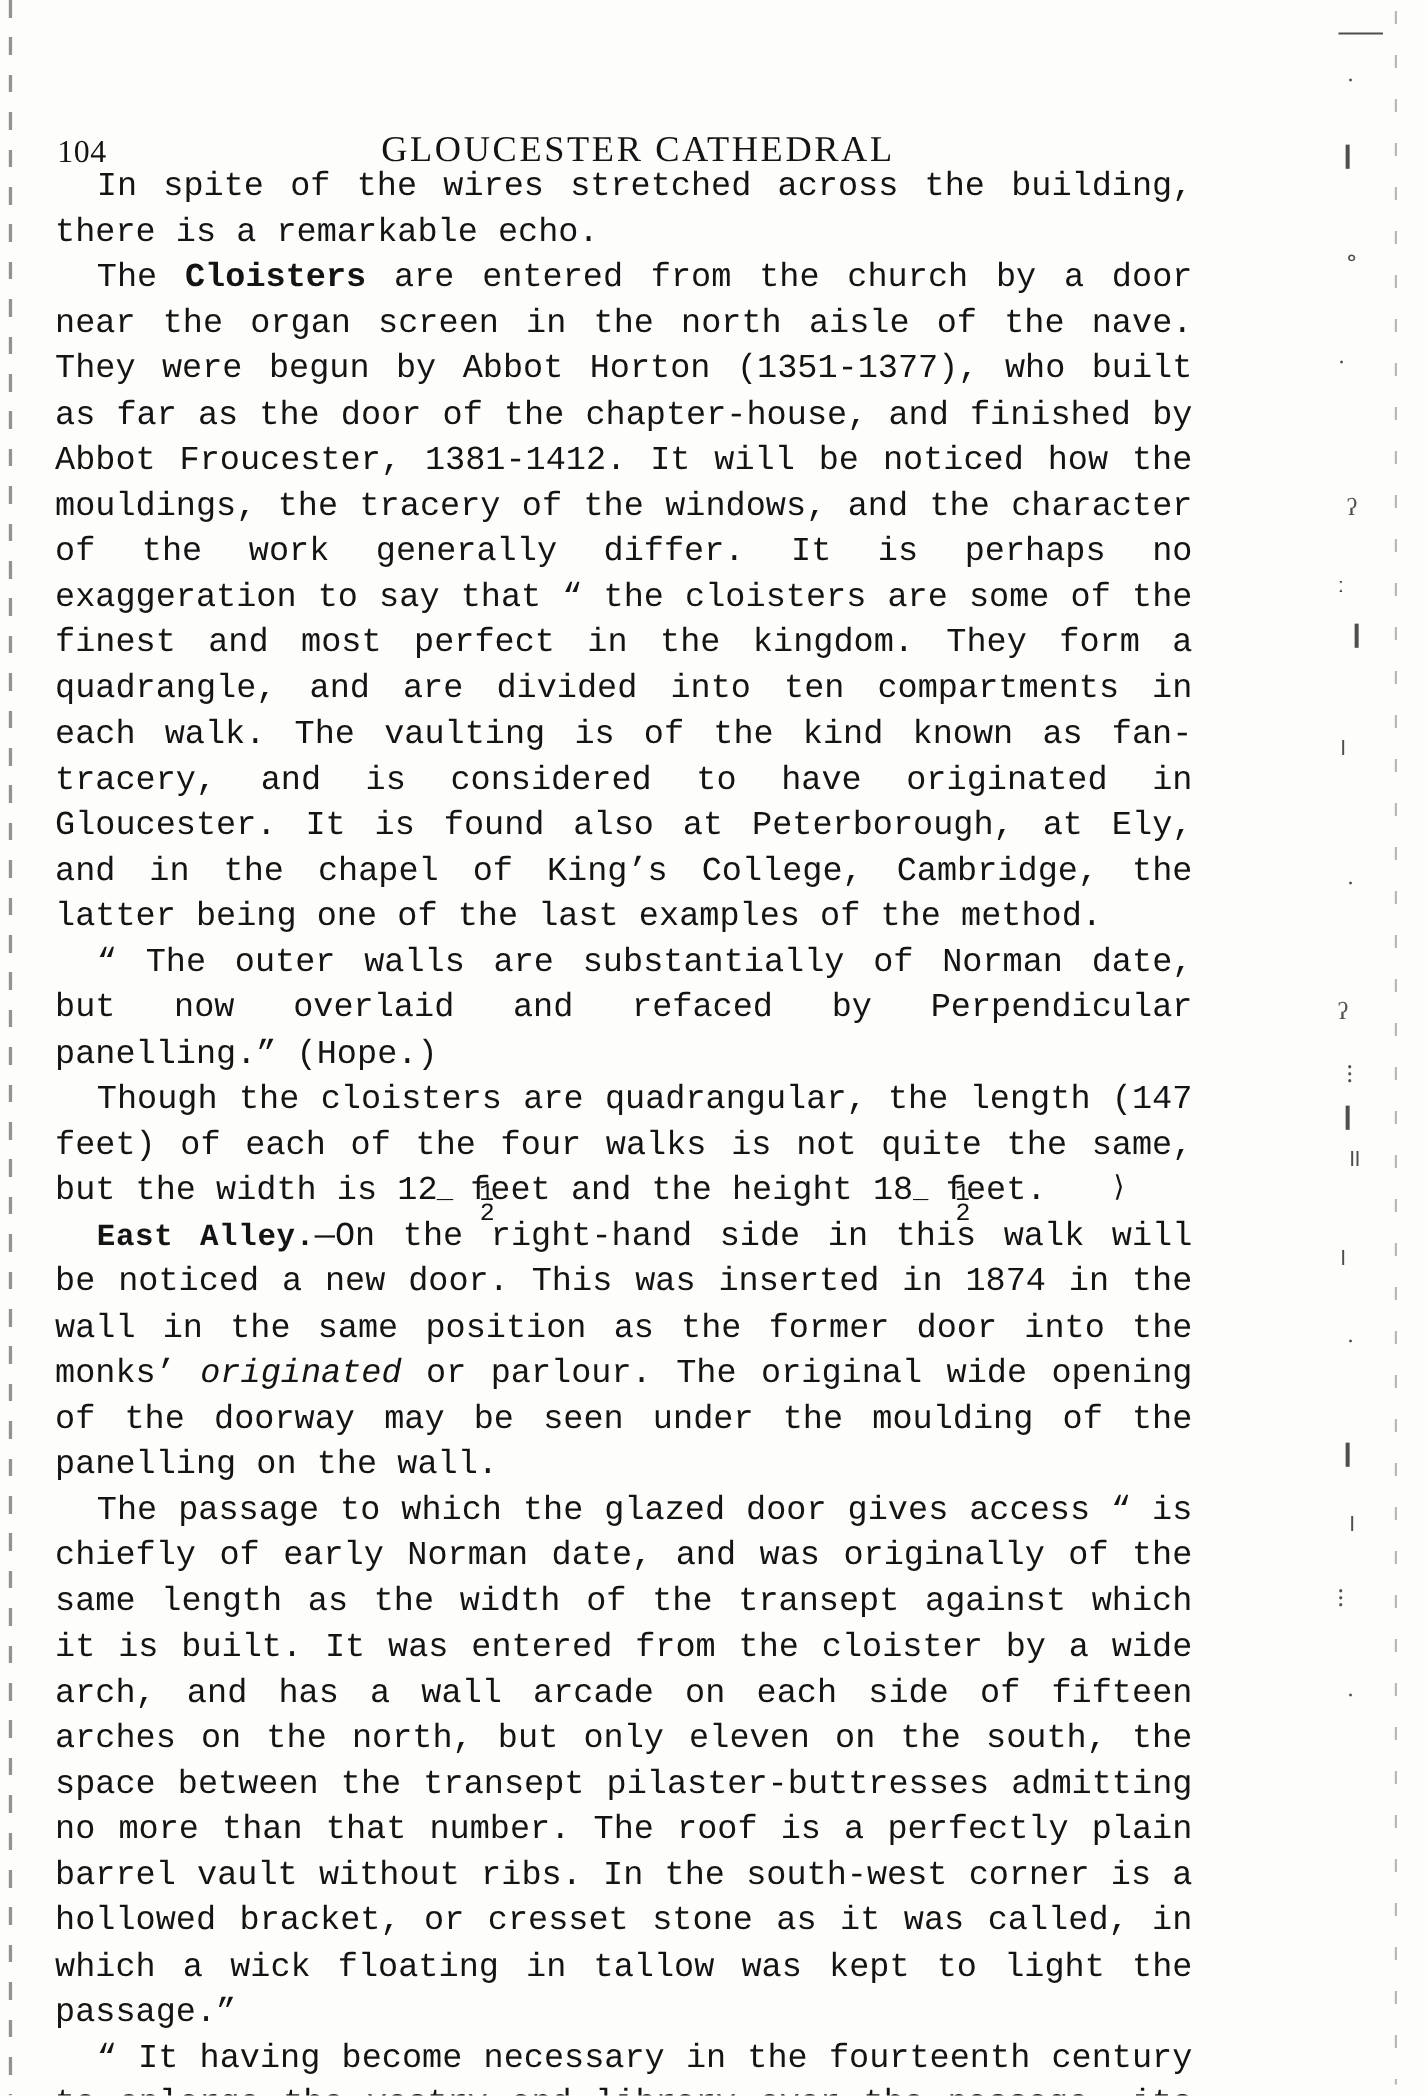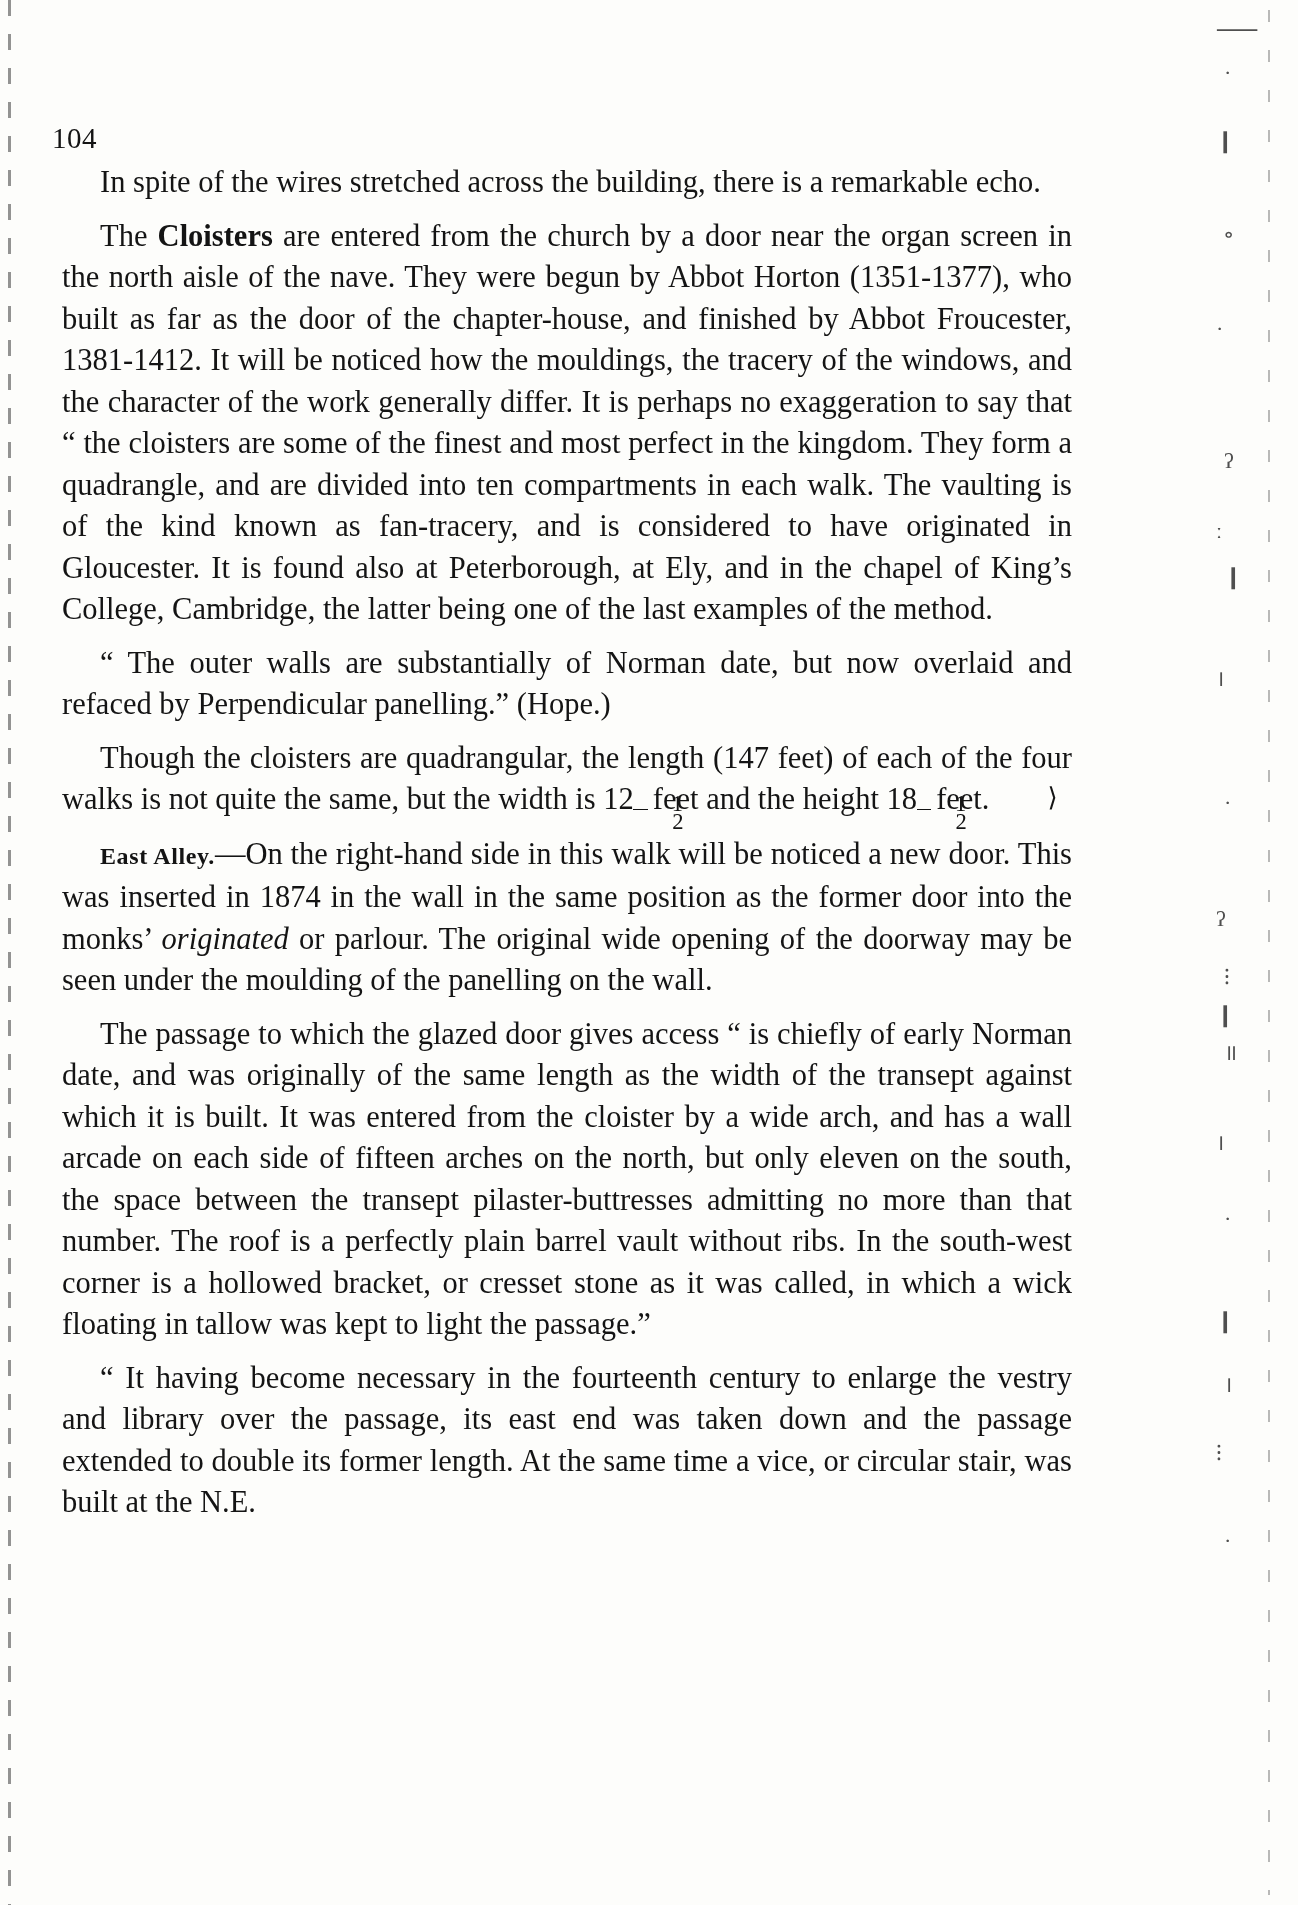--- a/index.html
+++ b/index.html
@@ -94,27 +94,28 @@
     position: absolute;
     left: 50px;
     top: 150px;
     width: 1034px;
     font-size: 30.5px;
     line-height: 41.5px;
     text-align: justify;
     text-justify: inter-word;
   }
   p {
-    margin: 12px;
+    margin: 0;
     text-indent: 38px;
+    font-family: Liberation Mono, monospace;
   }
   .bold { font-weight: bold; }
   .sc-head {
     font-weight: bold;
-    font-size: 24px;
+    font-size: 28px;
     letter-spacing: 0.6px;
   }
   .ital { font-style: italic; }
   .frac {
     display: inline-block;
     position: relative;
     width: 0.48em;
     vertical-align: baseline;
     font-size: 0.78em;
     line-height: 1;
@@ -170,20 +171,21 @@
       <span style="top: 1132px; left: 4px;">।</span>
       <span style="top: 1208px; left: 12px;">·</span>
       <span style="top: 1310px; left: 4px;">❙</span>
       <span style="top: 1374px; left: 12px;">।</span>
       <span style="top: 1442px; left: 4px;">⁝</span>
       <span style="top: 1530px; left: 12px;">·</span>
     </div>
 
   <div class="header">
     <div class="folio">104</div>
+    <div class="run-title">GLOUCESTER  CATHEDRAL</div>
   </div>
 
   <div class="body-text">
 
     <p><span>In spite of the wires stretched across the building, there is a remarkable echo.</span></p>
 
     <p><span>The </span><span class="bold">Cloisters</span><span> are entered from the church by a door near the organ screen in the north aisle of the nave.   They were begun by Abbot Horton (1351-1377), who built as far as the door of the chapter-house, and finished by Abbot Froucester, 1381-1412.   It will be noticed how the mouldings, the tracery of the windows, and the character of the work generally differ. It is perhaps no exaggeration to say that “ the cloisters are some of the finest and most perfect in the kingdom.   They form a quadrangle, and are divided into ten compartments in each walk.   The vaulting is of the kind known as fan-tracery, and is considered to have originated in Gloucester.   It is found also at Peterborough, at Ely, and in the chapel of King’s College, Cambridge, the latter being one of the last examples of the method.</span></p>
 
     <p><span>“ The outer walls are substantially of Norman date, but now overlaid and refaced by Perpendicular panelling.”   (Hope.)</span></p>
 

